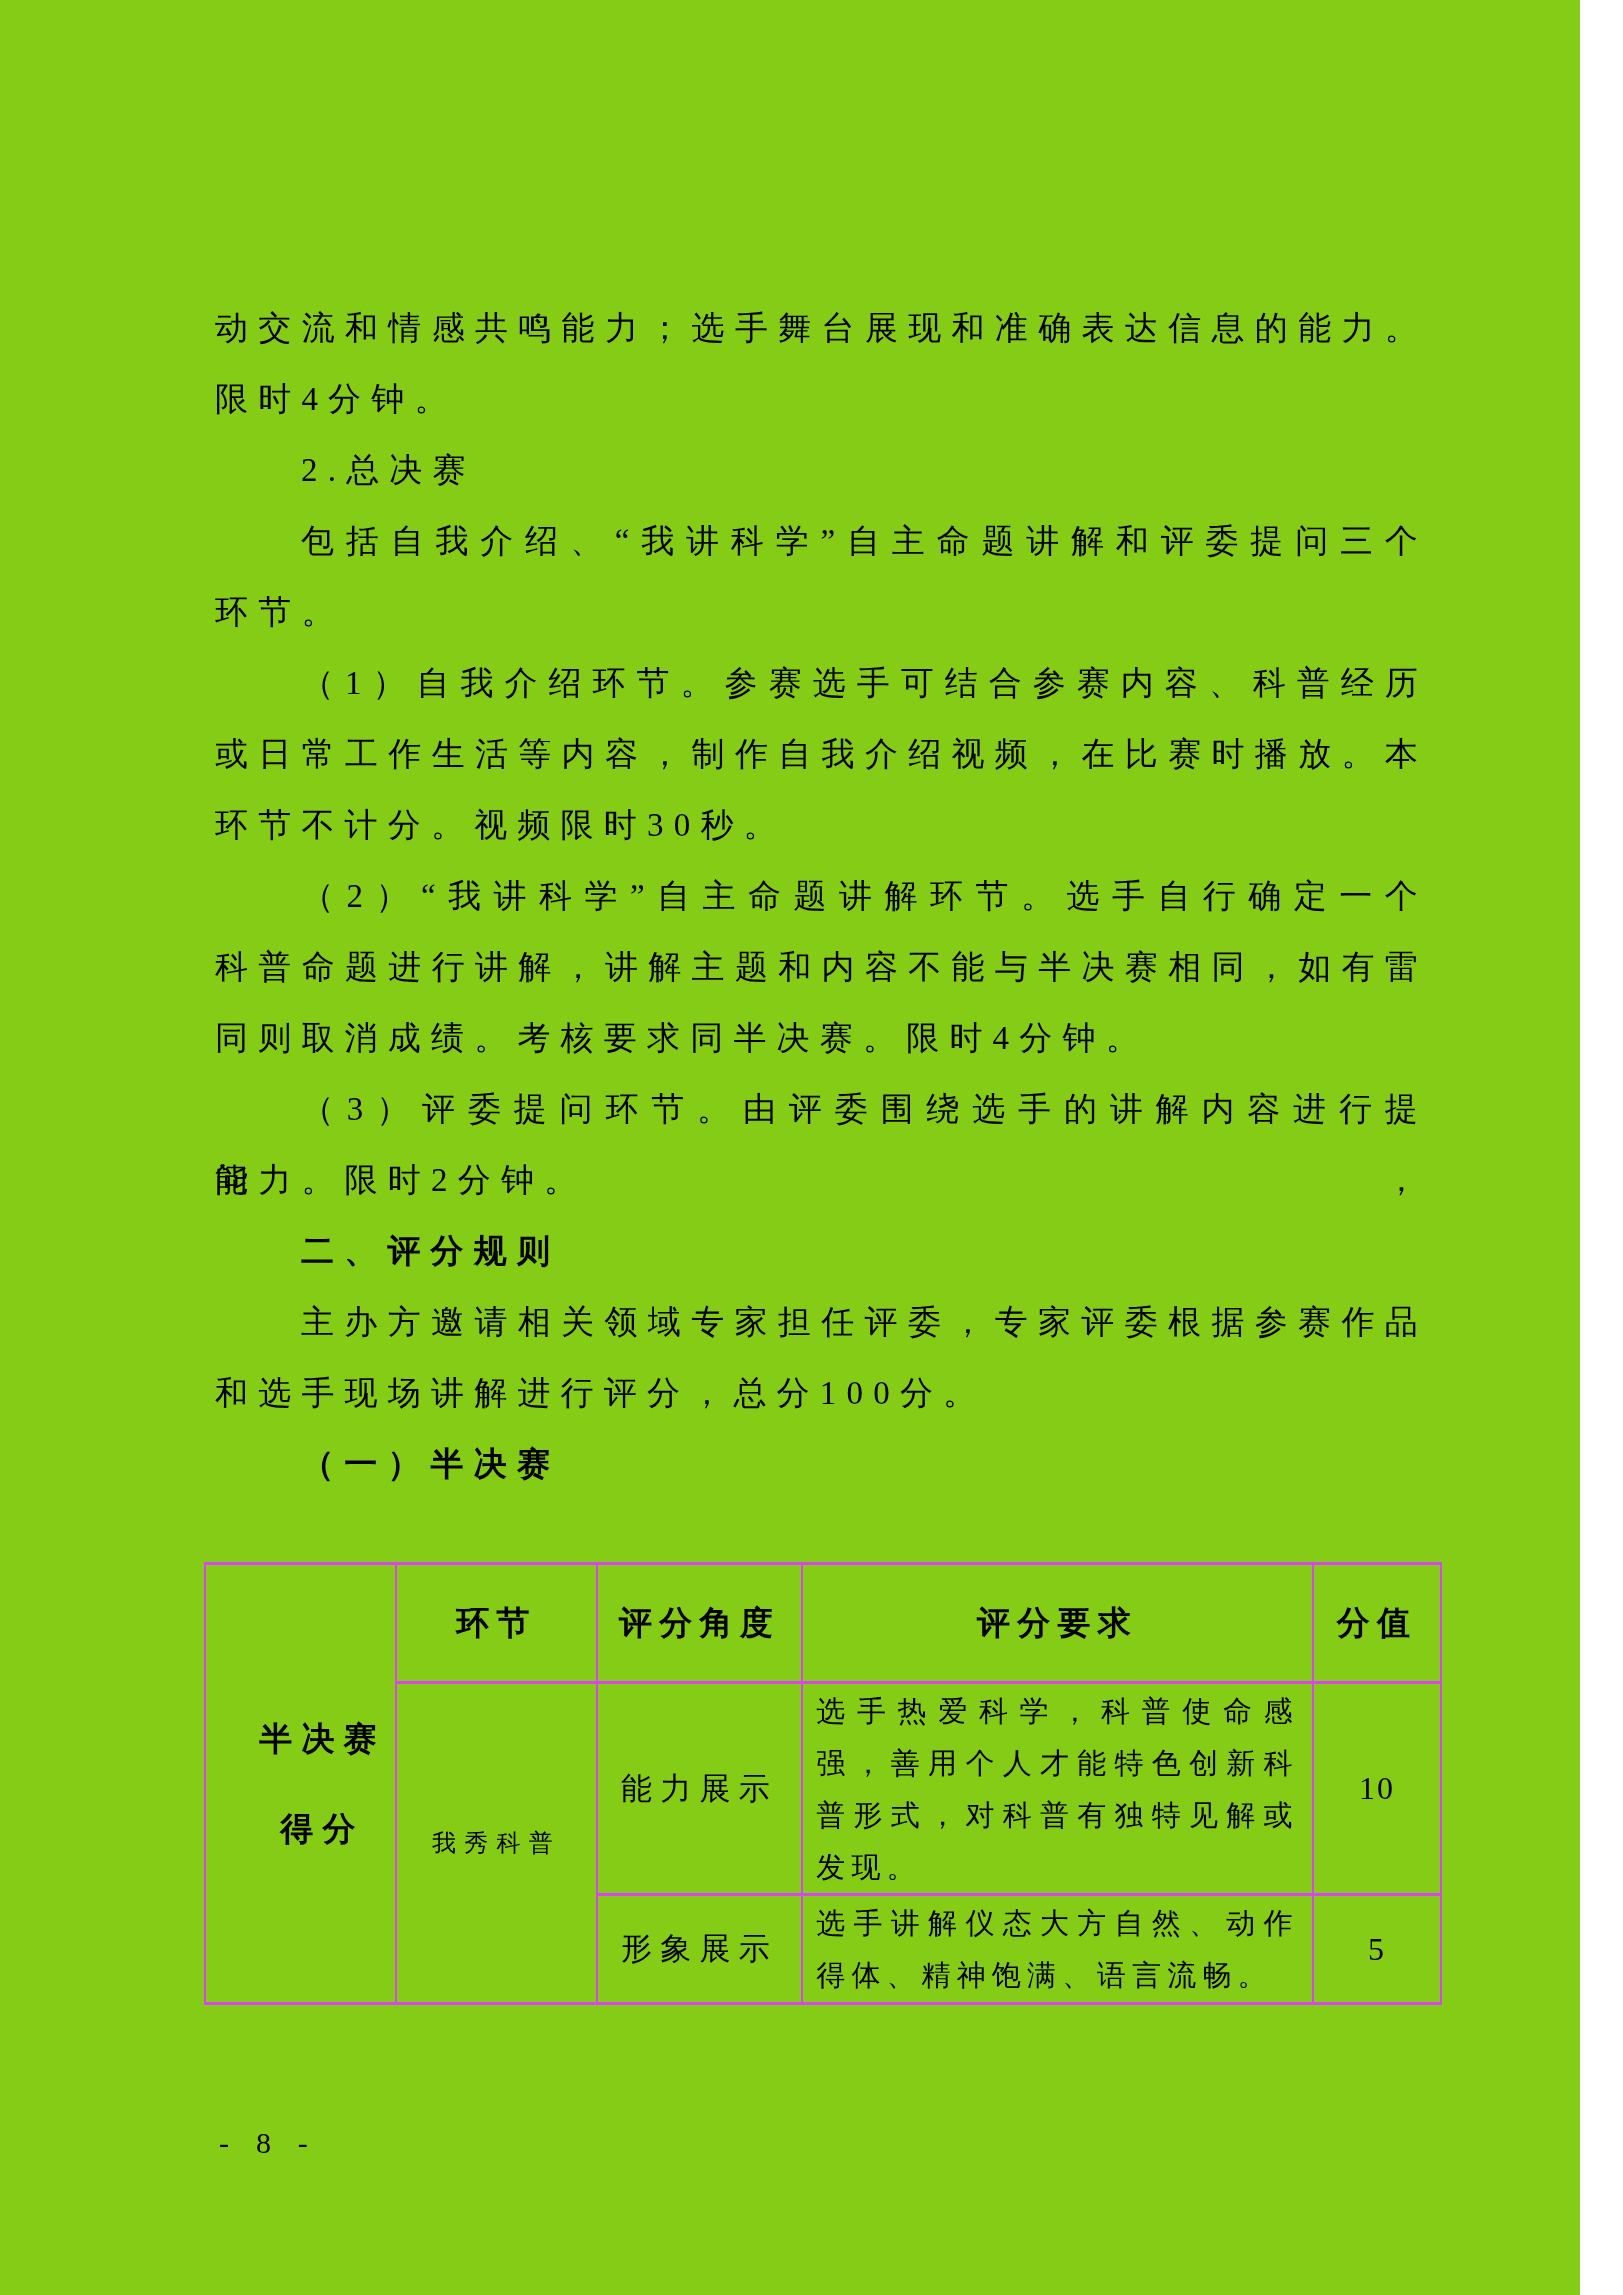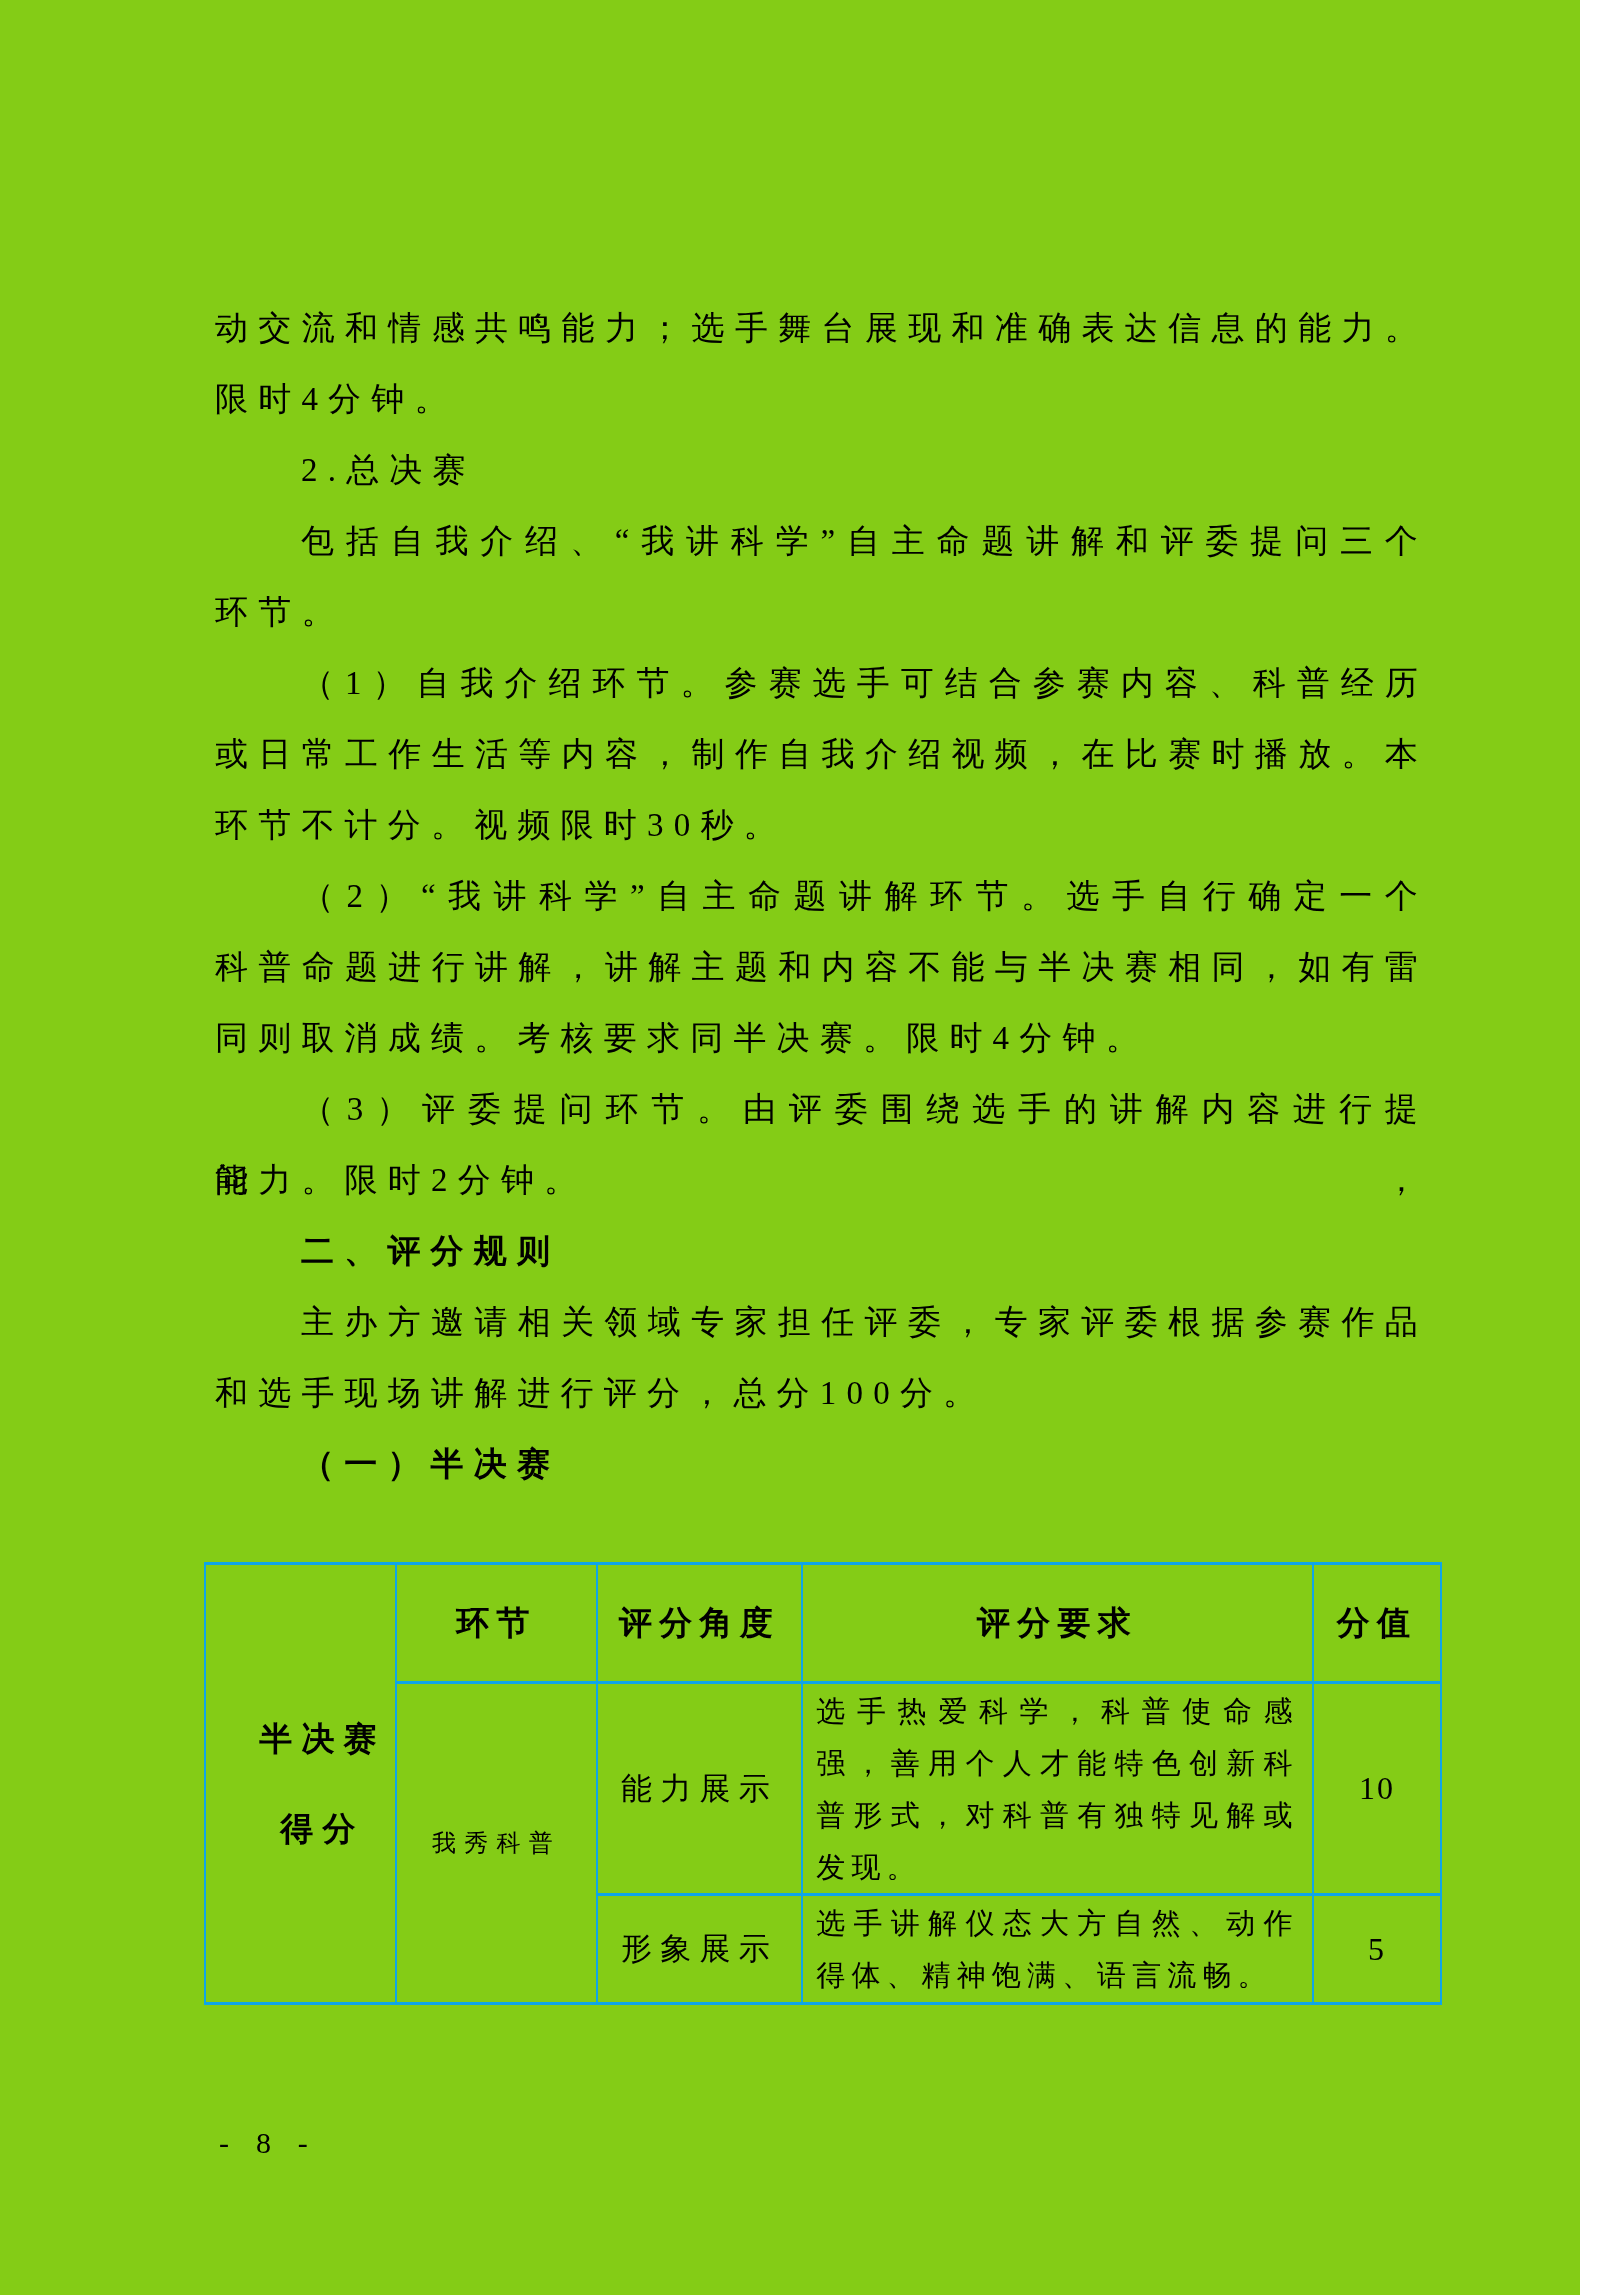--- a/index.html
+++ b/index.html
@@ -33,21 +33,21 @@
   .bh{ font-weight:bold; }
 
   table.doc-table{
     position:absolute;
     left:204px;top:1562px;
     border-collapse:collapse;
     table-layout:fixed;
     width:1235px;
   }
   .doc-table td{
-    border:2px solid #0ea5e9;
+    border:2px solid #d946ef;
     padding:0;
     vertical-align:middle;
     text-align:center;
     font-size:31px;
     overflow:hidden;
   }
   .doc-table .b-top{ border-top-width:3.6px; }
   .doc-table .b-bot{ border-bottom-width:3.6px; }
   .doc-table .b-left{ border-left-width:2.6px;padding-left:44px; }
   .doc-table .b-right{ border-right-width:2.6px; }

